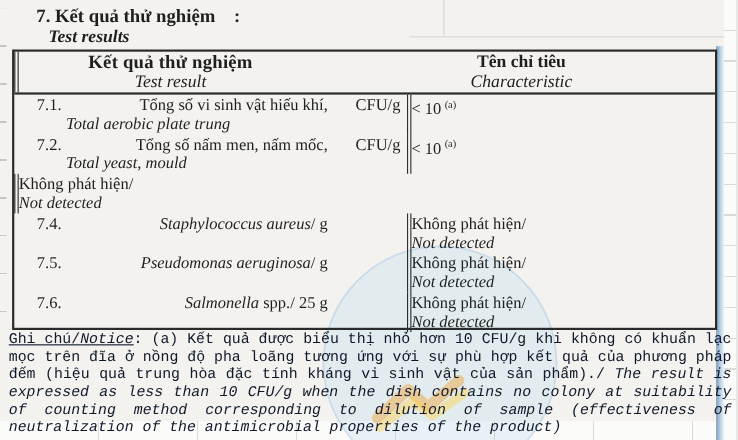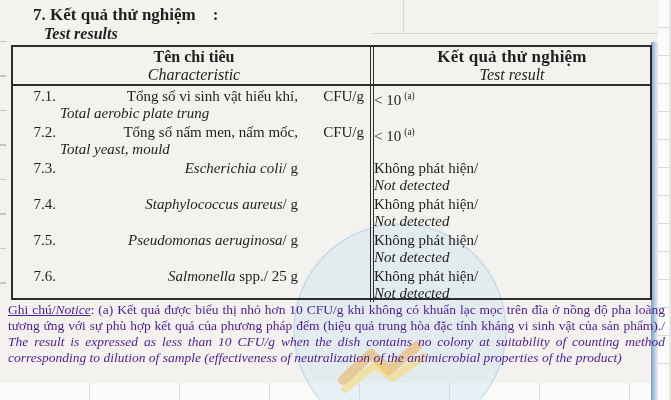--- a/index.html
+++ b/index.html
@@ -43,21 +43,21 @@
   .l1{ display:flex; white-space:pre;text-align:right; }
   .idx{ width:38px; flex:none; }
   .nm{ flex:1; }
   .unit{ width:72px; flex:none; padding-right:6px; }
   .l2{ padding-left:42px; font-style:italic; }
   .body-row .cell.right{ padding-top:2px; font-size:15px; line-height:17px; }
   .rs{ font-size:9.5px; vertical-align:6px; margin-left:3px; }
   .r2{ font-style:italic; }
   
   .footnote{ position:absolute; left:8px; top:302px; width:657px; z-index:1;
-    font-size:13.5px; line-height:16px; text-align:justify; color:#4c1d95; }
+    font-size:13.5px; line-height:16px; text-align:justify; color:#0f172a;font-family:Liberation Mono, monospace; }
   .footnote .u{ text-decoration:underline; }
   .footnote .i{ font-style:italic; }
 </style>
 </head>
 <body>
 
 <div class="screen">
 
   <div class="left-ticks"></div>
   <div class="grid-top-h"></div>
@@ -70,27 +70,27 @@
     <circle cx="117" cy="112" r="106" fill="rgba(188,217,240,0.30)" stroke="rgba(158,196,229,0.45)" stroke-width="1.5"></circle>
     <path d="M60,162 L88,136 L106,152 L134,128" fill="none" stroke="rgba(240,160,48,0.45)" stroke-width="10" stroke-linecap="round" stroke-linejoin="round"></path>
     <path d="M62,171 L92,147 L110,160 L140,139" fill="none" stroke="rgba(255,211,77,0.45)" stroke-width="8" stroke-linecap="round" stroke-linejoin="round"></path>
   </svg>
 
   <div class="title">7. Kết quả thử nghiệm    :</div>
   <div class="subtitle">Test results</div>
 
   <div class="rtable">
     <div class="trow header">
+      <div class="cell right">
+        <div class="hvn b">Kết quả thử nghiệm</div>
+        <div class="hen">Test result</div>
+      </div>
       <div class="cell left">
         <div class="hvn">Tên chỉ tiêu</div>
         <div class="hen">Characteristic</div>
-      </div>
-      <div class="cell right">
-        <div class="hvn b">Kết quả thử nghiệm</div>
-        <div class="hen">Test result</div>
       </div>
     </div>
     <div class="tbody" id="table-body">
   <div class="body-row">
     <div class="cell left">
       <div class="l1">
         <span class="idx">7.1.</span>
         <span class="nm"><span class="plain">Tổng số vi sinh vật hiếu khí,</span><em class="it"></em><span class="tail"></span></span>
         <span class="unit">CFU/g</span>
       </div>
@@ -111,28 +111,20 @@
       </div>
       <div class="l2"><em>Total yeast, mould</em></div>
     </div>
     <div class="cell right">
       <div class="r1"><span class="rv">&lt; 10</span><sup class="rs">(a)</sup></div>
 
     </div>
   </div>
 
   <div class="body-row">
-    <div class="cell left">
-      <div class="l1">
-        <span class="idx">7.3.</span>
-        <span class="nm"><span class="plain"></span><em class="it">Escherichia coli</em><span class="tail">/ g</span></span>
-        <span class="unit"></span>
-      </div>
-
-    </div>
     <div class="cell right">
       <div class="r1"><span class="rv">Không phát hiện/</span></div>
       <div class="r2"><em>Not detected</em></div>
     </div>
   </div>
 
   <div class="body-row">
     <div class="cell left">
       <div class="l1">
         <span class="idx">7.4.</span>

